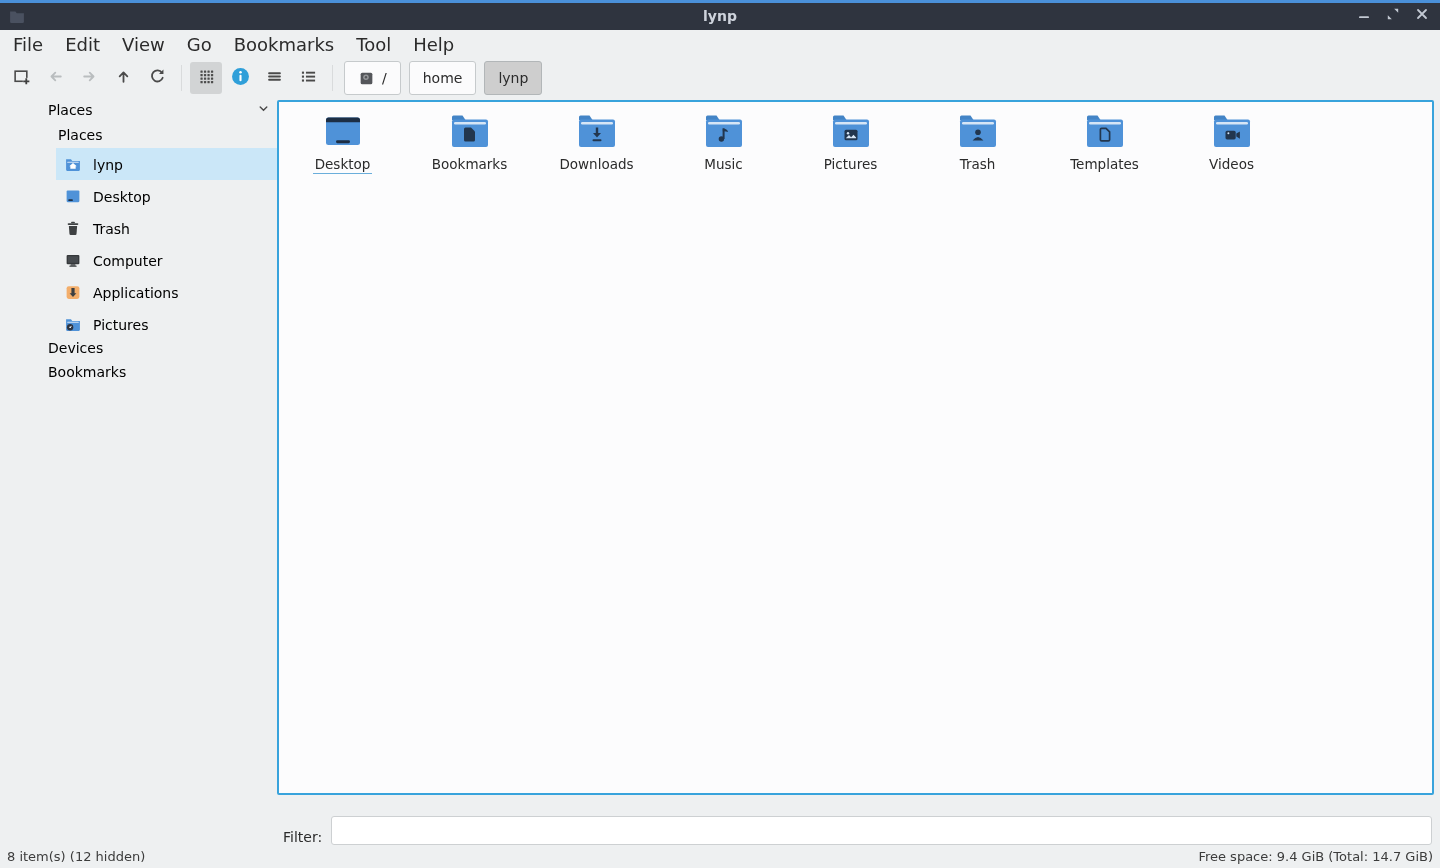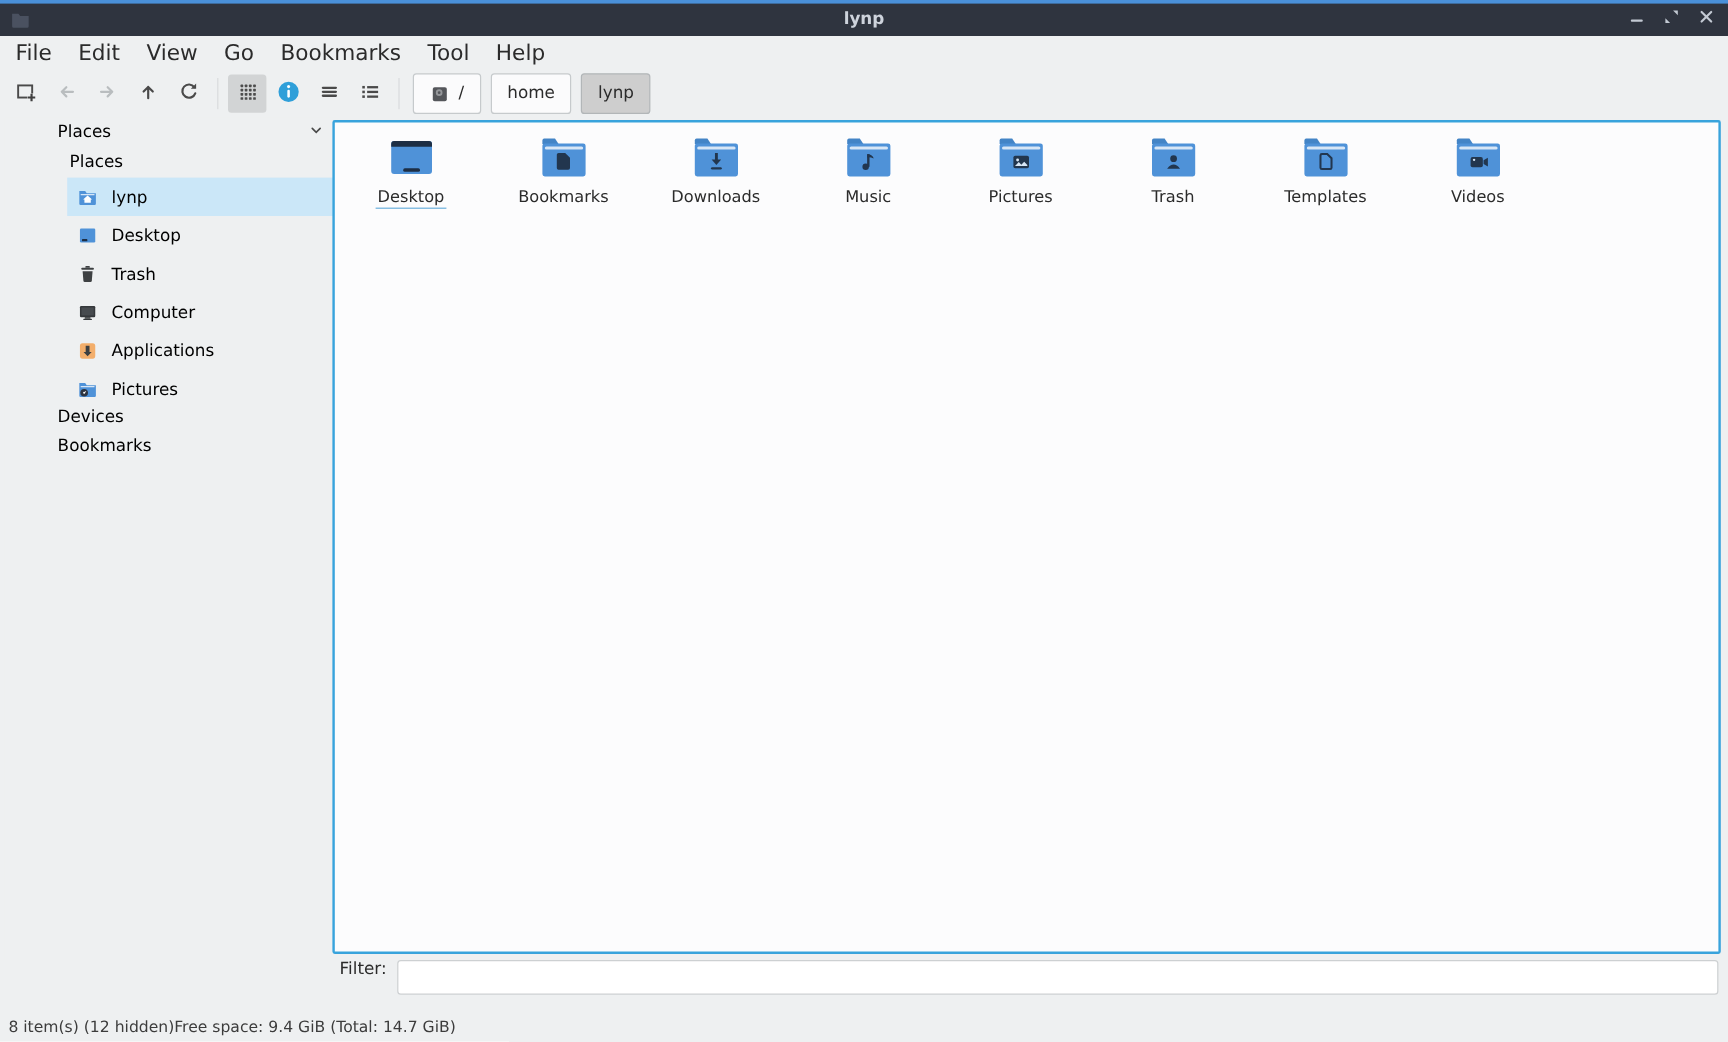--- a/index.html
+++ b/index.html
@@ -48,29 +48,29 @@
   
   .main-view { position:absolute; left:277px; top:100px; width:1157px; height:695px;
                border:2px solid #38a3dc; border-radius:2px; background:#fcfcfd; overflow:hidden; }
   .file-grid { display:flex; padding-top:10px; }
   .file-item { width:127px; display:flex; flex-direction:column; align-items:center; }
   .file-icon { height:38px; display:flex; align-items:flex-end; }
   .file-label { margin-top:6px; font-size:13.5px; color:#2b2b2b; padding:0 2px 1px; border-bottom:1px solid transparent; }
   .file-item.focused .file-label { border-bottom:1px solid #6aaedb; }
 
   
-  .filterbar { position:absolute; left:277px; right:0; top:800px; height:45px; display:flex; align-items:flex-start; }
+  .filterbar { position:absolute; left:277px; right:0; top:800px; height:45px; display:flex; align-items:flex-end; }
   .filter-label { margin-left:6px; font-size:14px; color:#2b2b2b; }
   .filter-input { margin-left:9px; margin-right:8px; flex:1; height:29px; border:1px solid #cdd0d2;
                   border-radius:3px; background:#ffffff; font-size:14px; padding:0 6px; outline:none;
                   font-family:"DejaVu Sans", sans-serif; }
 
   
   .statusbar { position:absolute; left:0; right:0; bottom:0; height:23px; display:flex; align-items:center;
-               justify-content:flex-start; padding:0 7px; font-size:13px; color:#3c3c3c; }
+               justify-content:space-between; padding:0 7px; font-size:13px; color:#3c3c3c; }
 </style>
 </head>
 <body>
 
 <div class="window">
 
   <div class="titlebar">
     <span class="win-icon"><svg width="18" height="17" viewBox="0 0 16 16">
           <path d="M1.5 3.2 h5 l1.3 1.8 h6.7 v8 q0 1.2-1.2 1.2 H2.7 q-1.2 0-1.2-1.2 z" fill="#4a5160"></path>
         </svg></span>

